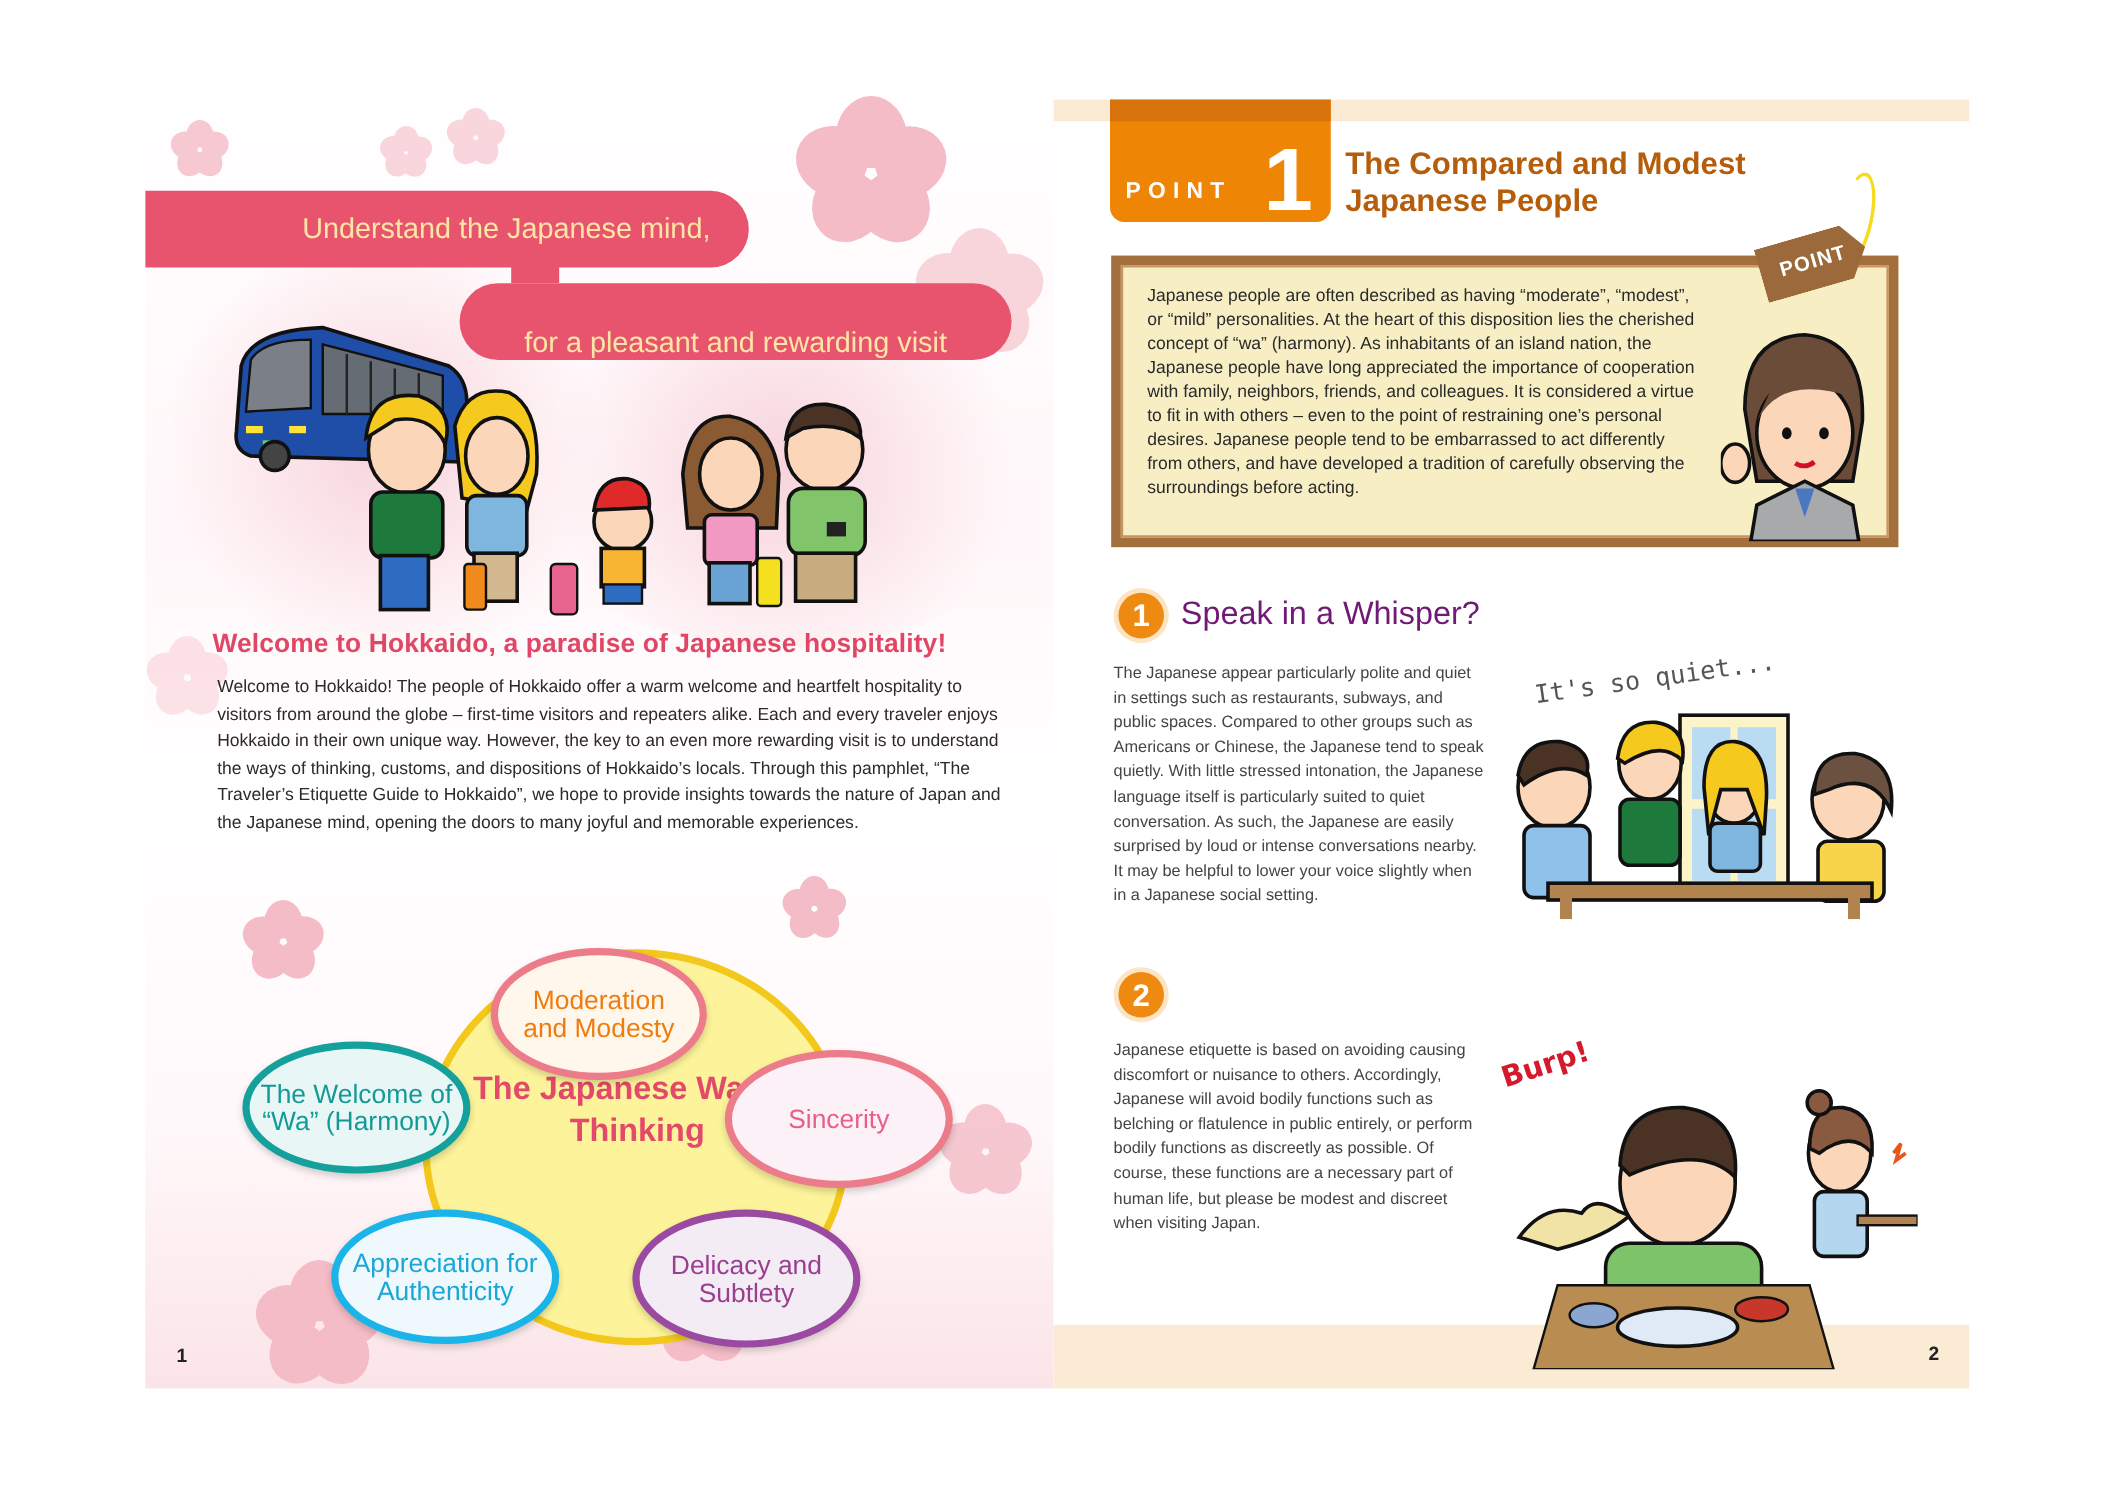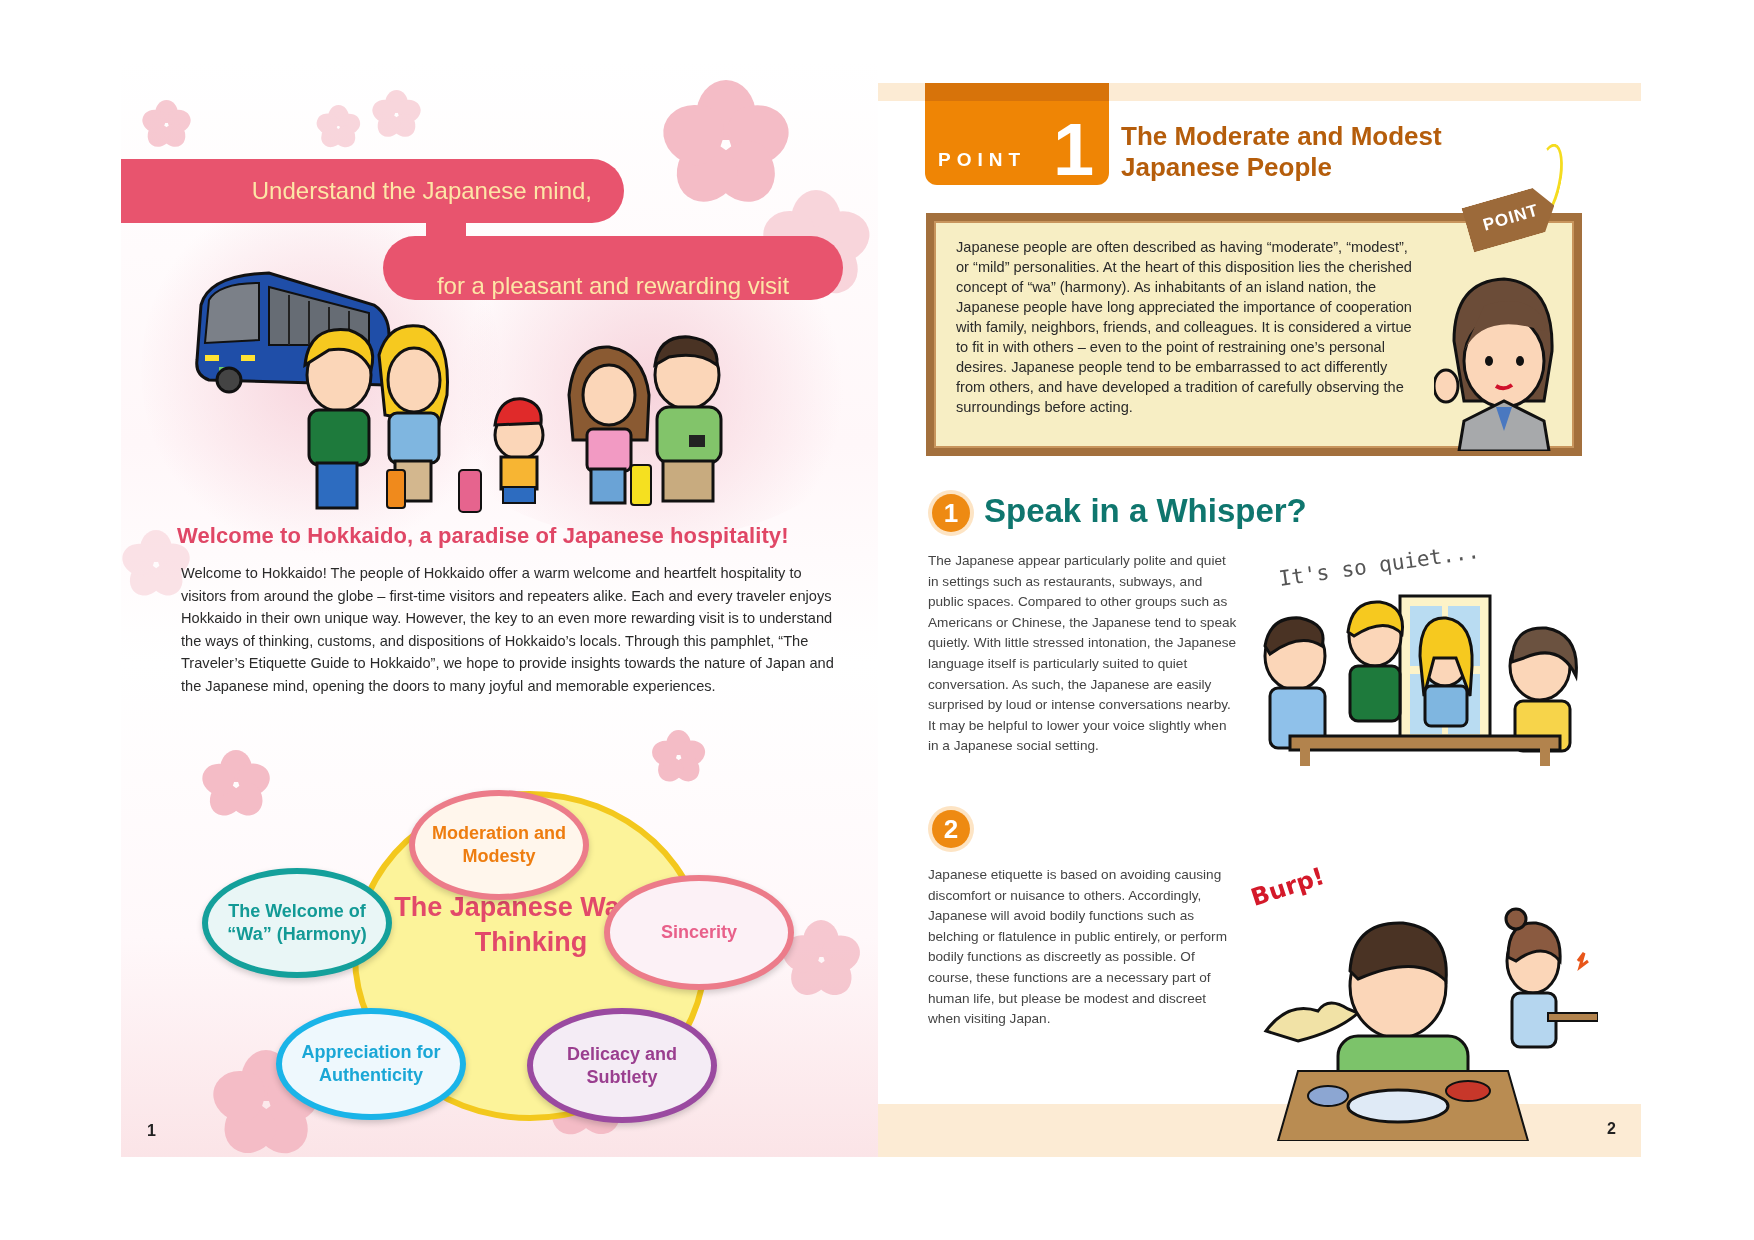--- a/index.html
+++ b/index.html
@@ -24,21 +24,21 @@
   .illus-box { position:absolute; }
 
   .welcome-title { left:56px; top:463px; font-size:22px; font-weight:bold; color:#e04766; letter-spacing:.1px; }
   .welcome-body { left:60px; top:502px; width:660px; font-size:14.6px; line-height:22.6px; color:#2a2a2a; }
 
   
   .diagram { left:70px; top:660px; width:640px; height:430px; }
   .ring { position:absolute; left:161px; top:71px; width:356px; height:330px; border-radius:50%;
      background:#fcf39a; border:6px solid #f3c81d; box-sizing:border-box; }
   .oval { position:absolute; border-radius:50%; box-sizing:border-box; display:flex; align-items:center; justify-content:center;
-     text-align:center; font-weight:bold; font-size:18px; line-height:23px; box-shadow:0 3px 6px rgba(0,0,0,.18); }
+     text-align:center; font-weight:normal; font-size:22px; line-height:23px; box-shadow:0 3px 6px rgba(0,0,0,.18); }
   .center-title { position:absolute; left:200px; top:170px; width:280px; text-align:center; font-size:27px; line-height:35px; font-weight:bold; color:#e2496a; }
 
   .pagenum { font-size:16px; font-weight:bold; color:#222; }
 
   
   .page-right { left:878px; top:83px; width:763px; height:1074px; background:#ffffff; }
   .topband { left:0; top:0; width:763px; height:18px; background:#fcebd4; }
   .botband { left:0; top:1021px; width:763px; height:53px; background:#fcebd4; }
   .point-badge { left:47px; top:0; width:184px; height:102px; background:#ef8505; border-radius:0 0 12px 12px; overflow:hidden; }
   .point-badge .dark { position:absolute; left:0; top:0; width:100%; height:18px; background:#d7730a; }
@@ -49,21 +49,21 @@
   .frame { left:48px; top:130px; width:656px; height:243px; background:#f7eec4; border:8px solid #a3703d;
      box-shadow: inset 0 0 0 2px #c8955d; box-sizing:border-box; }
   .frame-text { left:22px; top:16px; width:460px; font-size:14.6px; line-height:20px; color:#2a2a2a; }
   .tag { left:588px; top:112px; width:90px; height:46px; background:#9c6a3a; transform:rotate(-16deg);
      color:#fff; font-size:17px; font-weight:bold; display:flex; align-items:center; justify-content:center; letter-spacing:1px;
      clip-path:polygon(0 0, 82% 0, 100% 50%, 82% 100%, 0 100%); }
   .string { left:655px; top:60px; width:22px; height:72px; border:3px solid #f5dc1f; border-radius:50%; border-left-color:transparent; transform:rotate(12deg); }
 
   .num-circle { position:absolute; width:38px; height:38px; border-radius:50%; background:#ee8a12; color:#fff; font-weight:bold;
      font-size:26px; display:flex; align-items:center; justify-content:center; box-shadow:0 0 0 4px #fde4c4; }
-  .sec-title { position:absolute; font-size:33px; line-height:32px; font-weight:bold; color:#0f766e; }
+  .sec-title { position:absolute; font-size:27px; line-height:32px; font-weight:normal; color:#701a75; }
   .sec-body { position:absolute; width:310px; font-size:13.6px; line-height:20.6px; color:#444; }
   .caption-quiet { font-family:"DejaVu Sans Mono", monospace; font-size:21px; color:#555; transform:rotate(-8deg); }
   .caption-burp { font-size:24px; color:#d4192a; font-weight:bold; transform:rotate(-18deg); font-family:"DejaVu Sans", sans-serif; }
 </style>
 </head>
 <body>
 
 <div class="abs page-left">
 
   <div class="pinkhaze" style="left:20px;top:120px;width:360px;height:380px;"></div>
@@ -239,21 +239,21 @@
 
 <div class="abs page-right">
   <div class="abs topband"></div>
   <div class="abs botband"></div>
 
   <div class="abs point-badge">
     <div class="dark"></div>
     <div class="abs point-label">POINT</div>
     <div class="abs point-num">1</div>
   </div>
-  <div class="abs point-title" style="width:360px;">The Moderate and Modest Japanese People</div>
+  <div class="abs point-title" style="width:360px;">The Compared and Modest Japanese People</div>
 
   <div class="abs frame">
     <div class="abs frame-text">Japanese people are often described as having “moderate”, “modest”, or “mild” personalities. At the heart of this disposition lies the cherished concept of “wa” (harmony). As inhabitants of an island nation, the Japanese people have long appreciated the importance of cooperation with family, neighbors, friends, and colleagues. It is considered a virtue to fit in with others – even to the point of restraining one’s personal desires. Japanese people tend to be embarrassed to act differently from others, and have developed a tradition of carefully observing the surroundings before acting.</div>
 
     <svg class="abs" style="left:500px;top:40px;" width="130" height="190" viewBox="0 0 130 190">
       <path d="M20 80 Q20 20 70 18 Q120 22 118 90 L110 140 L30 140 Z" fill="#6b4c38" stroke="#111" stroke-width="3"></path>
       <ellipse cx="70" cy="100" rx="40" ry="46" fill="#fbd6b8" stroke="#111" stroke-width="3"></ellipse>
       <path d="M30 90 Q50 50 110 70 L112 60 Q90 30 50 45 Z" fill="#6b4c38"></path>
       <ellipse cx="55" cy="100" rx="4" ry="5" fill="#111"></ellipse>
         <ellipse cx="86" cy="100" rx="4" ry="5" fill="#111"></ellipse>

